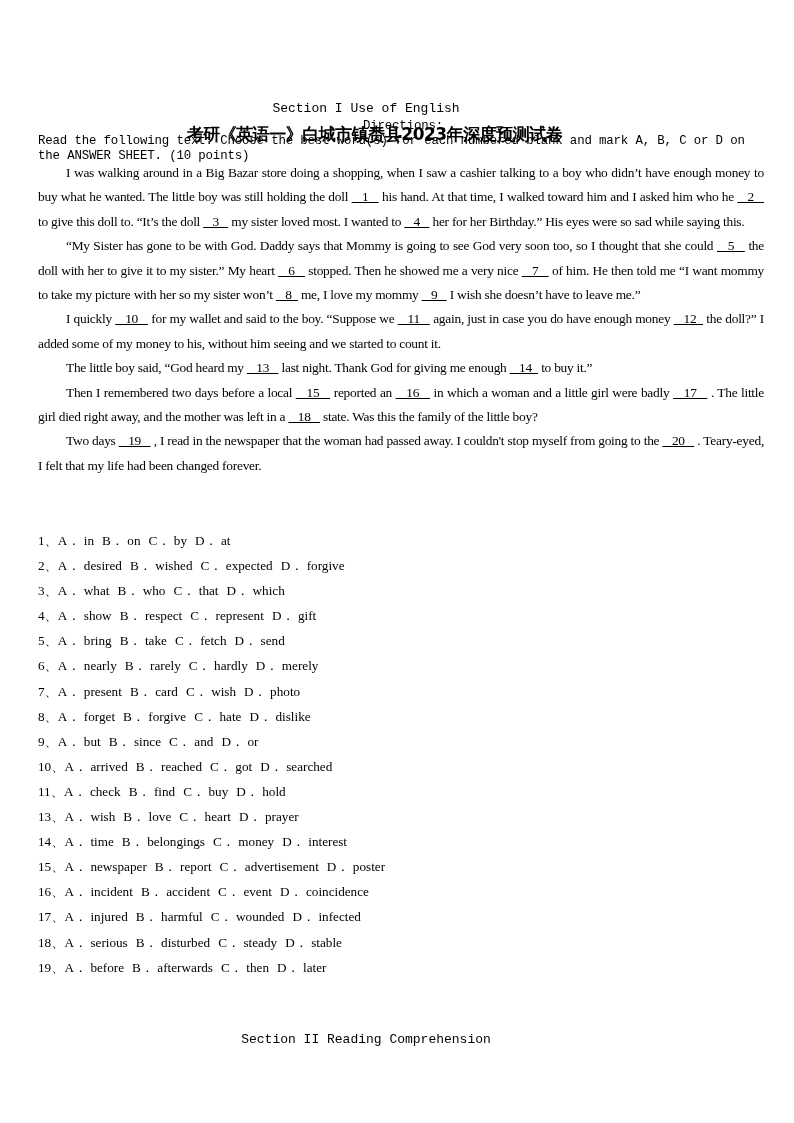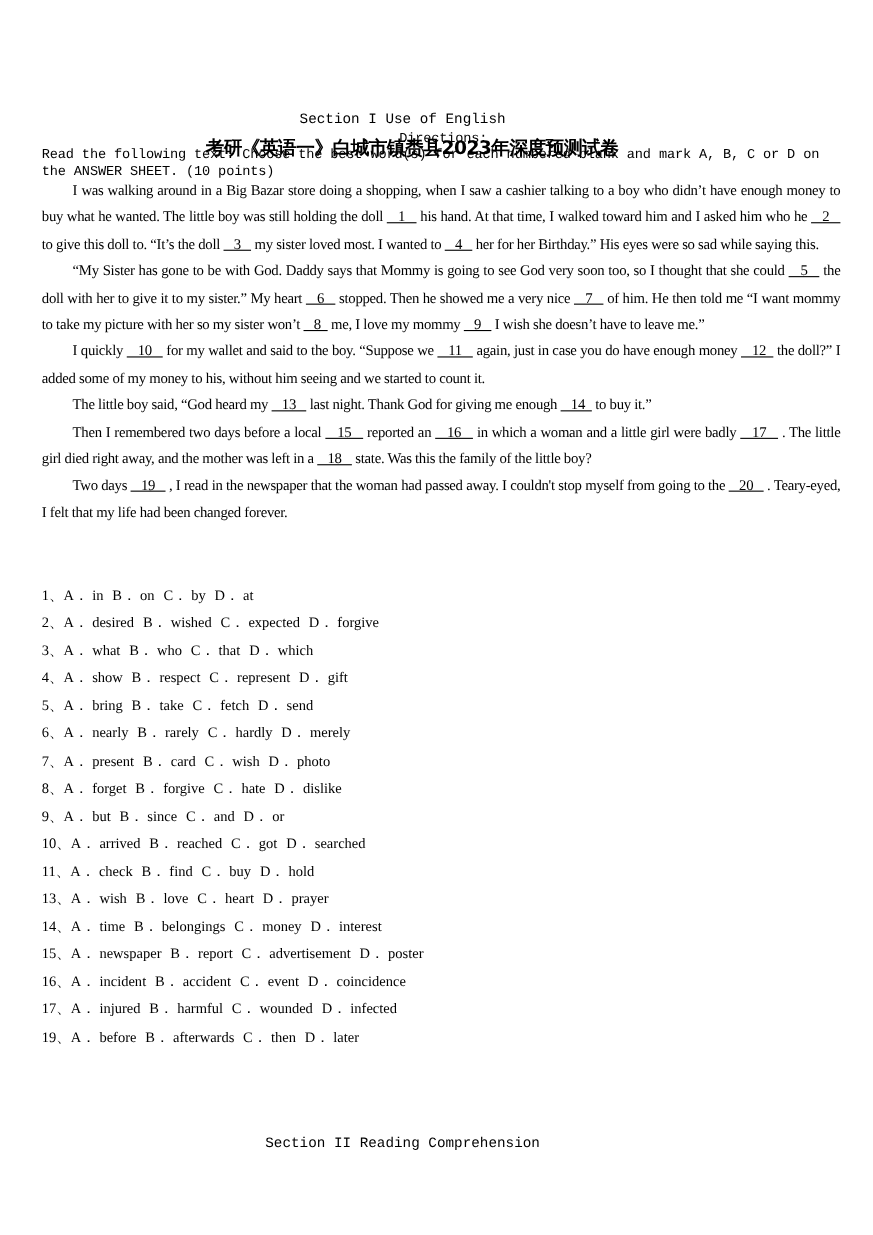--- a/index.html
+++ b/index.html
@@ -59,17 +59,18 @@
       <div class="q"><span>7、</span><span class="opt"><span>A． </span><span>present</span></span><span class="opt"><span>B． </span><span>card</span></span><span class="opt"><span>C． </span><span>wish</span></span><span class="opt"><span>D． </span><span>photo</span></span></div>
       <div class="q"><span>8、</span><span class="opt"><span>A． </span><span>forget</span></span><span class="opt"><span>B． </span><span>forgive</span></span><span class="opt"><span>C． </span><span>hate</span></span><span class="opt"><span>D． </span><span>dislike</span></span></div>
       <div class="q"><span>9、</span><span class="opt"><span>A． </span><span>but</span></span><span class="opt"><span>B． </span><span>since</span></span><span class="opt"><span>C． </span><span>and</span></span><span class="opt"><span>D． </span><span>or</span></span></div>
       <div class="q"><span>10、</span><span class="opt"><span>A． </span><span>arrived</span></span><span class="opt"><span>B． </span><span>reached</span></span><span class="opt"><span>C． </span><span>got</span></span><span class="opt"><span>D． </span><span>searched</span></span></div>
       <div class="q"><span>11、</span><span class="opt"><span>A． </span><span>check</span></span><span class="opt"><span>B． </span><span>find</span></span><span class="opt"><span>C． </span><span>buy</span></span><span class="opt"><span>D． </span><span>hold</span></span></div>
       <div class="q"><span>13、</span><span class="opt"><span>A． </span><span>wish</span></span><span class="opt"><span>B． </span><span>love</span></span><span class="opt"><span>C． </span><span>heart</span></span><span class="opt"><span>D． </span><span>prayer</span></span></div>
       <div class="q"><span>14、</span><span class="opt"><span>A． </span><span>time</span></span><span class="opt"><span>B． </span><span>belongings</span></span><span class="opt"><span>C． </span><span>money</span></span><span class="opt"><span>D． </span><span>interest</span></span></div>
       <div class="q"><span>15、</span><span class="opt"><span>A． </span><span>newspaper</span></span><span class="opt"><span>B． </span><span>report</span></span><span class="opt"><span>C． </span><span>advertisement</span></span><span class="opt"><span>D． </span><span>poster</span></span></div>
       <div class="q"><span>16、</span><span class="opt"><span>A． </span><span>incident</span></span><span class="opt"><span>B． </span><span>accident</span></span><span class="opt"><span>C． </span><span>event</span></span><span class="opt"><span>D． </span><span>coincidence</span></span></div>
       <div class="q"><span>17、</span><span class="opt"><span>A． </span><span>injured</span></span><span class="opt"><span>B． </span><span>harmful</span></span><span class="opt"><span>C． </span><span>wounded</span></span><span class="opt"><span>D． </span><span>infected</span></span></div>
+      <div class="q"><span>18、</span><span class="opt"><span>A． </span><span>serious</span></span><span class="opt"><span>B． </span><span>disturbed</span></span><span class="opt"><span>C． </span><span>steady</span></span><span class="opt"><span>D． </span><span>stable</span></span></div>
       <div class="q"><span>19、</span><span class="opt"><span>A． </span><span>before</span></span><span class="opt"><span>B． </span><span>afterwards</span></span><span class="opt"><span>C． </span><span>then</span></span><span class="opt"><span>D． </span><span>later</span></span></div>
     </div>
 
   <div class="section-head" style="top:1032px;">Section II Reading Comprehension</div>
 </div>
 
 </body></html>

